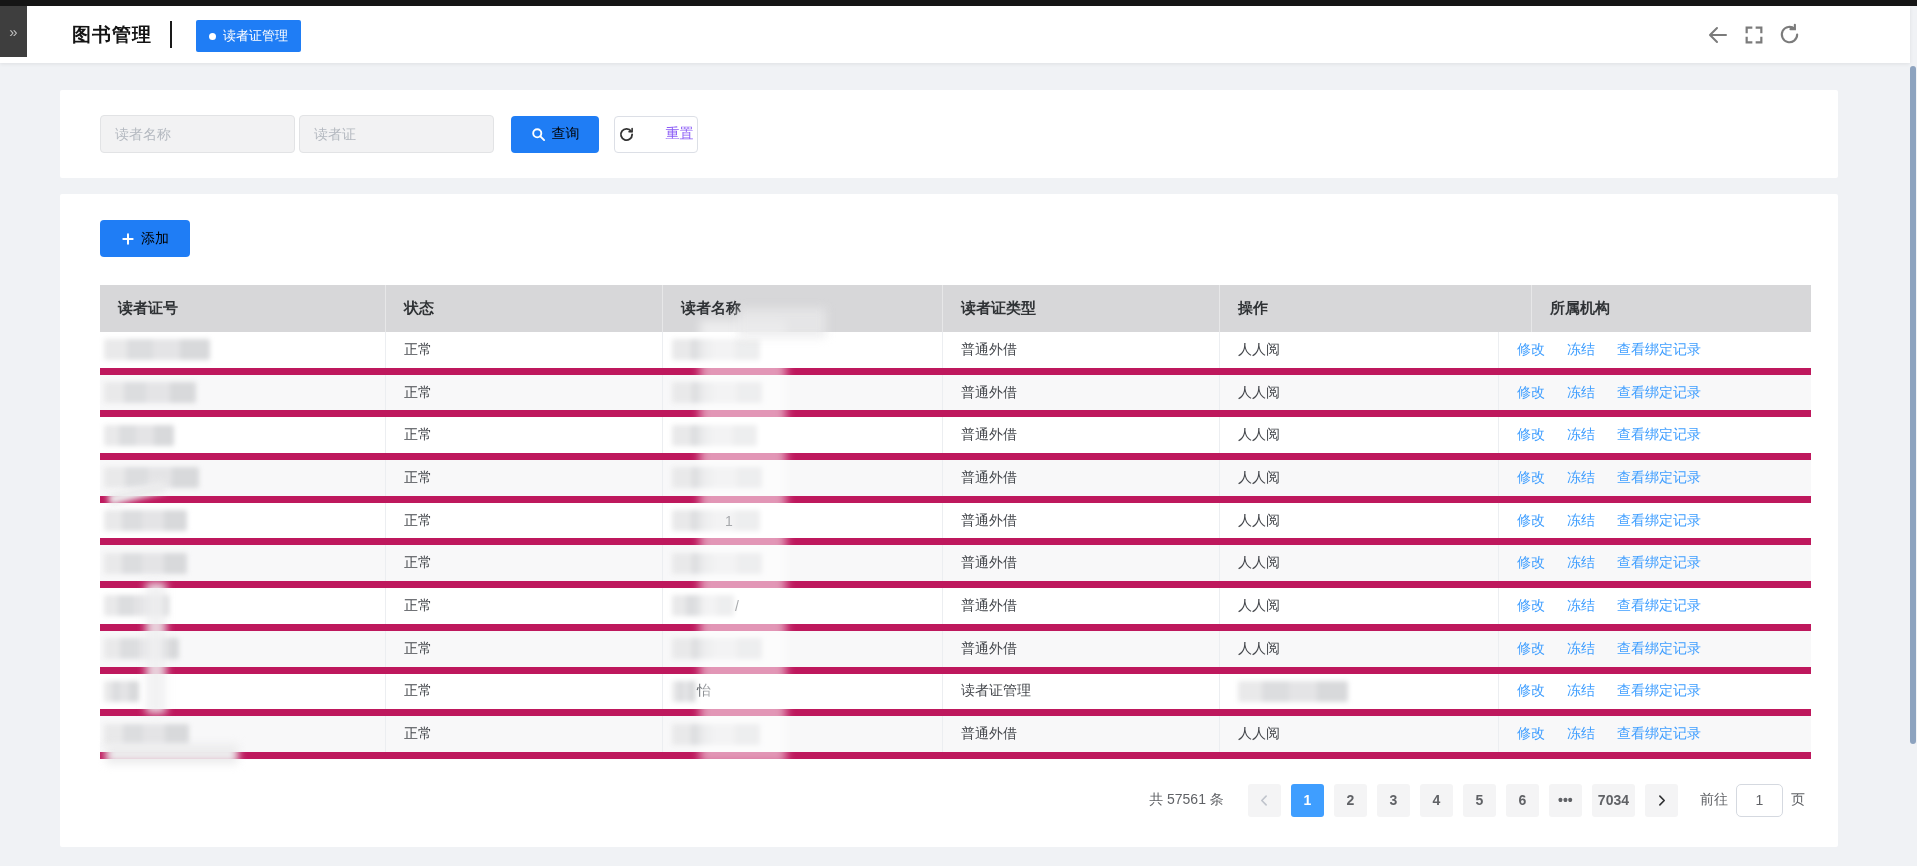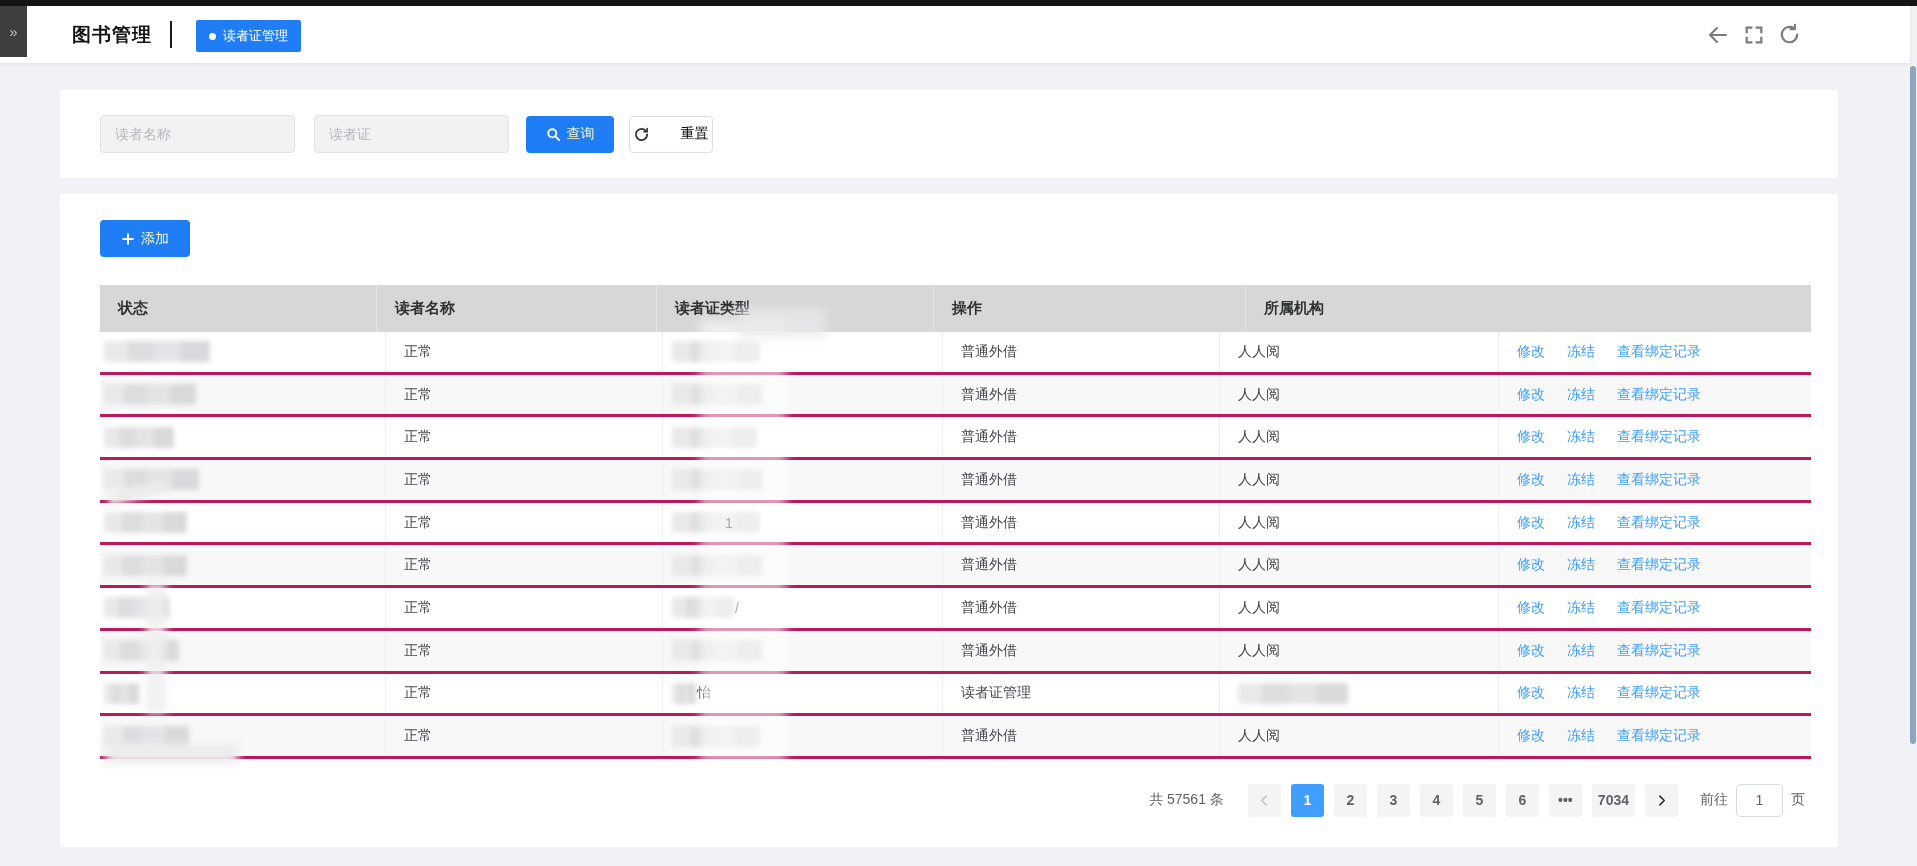--- a/index.html
+++ b/index.html
@@ -30,36 +30,36 @@
   
   .card { position:absolute; left:60px; width:1778px; background:#fff; border-radius:2px; }
   .search-card { top:90px; height:88px; }
   .table-card  { top:194px; height:653px; }
   
   .search-row { position:absolute; left:40px; top:25px; display:flex; align-items:center; }
   .s-input { width:195px; height:38px; background:#f2f2f3; border:1px solid #e2e3e5; border-radius:4px;
              padding:0 14px; font-size:14px; color:#606266; outline:none;
              font-family:"Liberation Sans","DejaVu Sans",sans-serif; }
   .s-input::placeholder { color:#b4b9c0; }
-  .s-input + .s-input { margin-left:19px; }
+  .s-input + .s-input { margin-left:4px; }
   .btn { display:inline-flex; align-items:center; justify-content:center; gap:6px;
          height:37px; border-radius:4px; font-size:14px; cursor:pointer; border:1px solid transparent;
          font-family:"Liberation Sans","DejaVu Sans",sans-serif; }
-  .btn-primary { background:#1f7df5; color:#fef9c3; }
-  .btn-plain { background:#fff; color:#000000; border-color:#dcdfe6;gap:32px; }
+  .btn-primary { background:#1f7df5; color:#000000; }
+  .btn-plain { background:#fff; color:#8b5cf6; border-color:#dcdfe6;gap:32px; }
   .btn-query { width:88px; margin-left:17px; }
   .btn-reset { width:84px; margin-left:15px; }
   .btn-add { position:absolute; left:40px; top:26px; width:90px; height:37px; }
   
   .tbl { position:absolute; left:40px; top:91px; width:1711px; }
   .t-row { display:flex; width:100%; }
   .t-head { background:#d7d7d9; height:47px; }
   .t-head .t-cell { font-weight:bold; font-size:15px; color:#2f3235; display:flex; align-items:center;
                     border-right:1px solid rgba(255,255,255,.4); }
-  .t-body-row { height:42.7px; border-bottom:3px solid #be185d; background:#fff; }
+  .t-body-row { height:42.7px; border-bottom:7px solid #be185d; background:#fff; }
   .t-body-row.stripe { background:#f8f8f9; }
   .t-cell { padding-left:18px; display:flex; align-items:center; position:relative;
             font-size:14px; color:#45484d; }
   .t-body-row .t-cell { border-right:1px solid #eceef1; }
   .t-cell:last-child, .t-head .t-cell:last-child { border-right:none; }
   .c1{width:286px;} .c2{width:277px;text-align:center;} .c3{width:280px;} .c4{width:277px;} .c5{width:279px;} .c6{width:312px;}
   .t-body-row .c1 { padding-left:4px; }
   .t-body-row .c3 { padding-left:9px; }
   .redact { height:21px; border-radius:2px; filter:blur(2.5px);
             background:linear-gradient(90deg,#e9e9ea 0 22%,#dcdddf 22% 46%,#e4e4e6 46% 72%,#d8d9db 72%); }
@@ -143,20 +143,21 @@
   <button class="btn btn-primary btn-add">
     <svg width="14" height="14" viewBox="0 0 24 24" fill="none" stroke="#fff" stroke-width="3.4" stroke-linecap="round">
         <line x1="12" y1="4" x2="12" y2="20"></line>
         <line x1="4" y1="12" x2="20" y2="12"></line>
       </svg>
     <span>添加</span>
   </button>
 
   <div class="tbl">
     <div class="t-row t-head">
+      <div class="t-cell c1">读者证号</div>
       <div class="t-cell c2">状态</div>
       <div class="t-cell c3">读者名称</div>
       <div class="t-cell c4">读者证类型</div>
       <div class="t-cell c6">操作</div>
       <div class="t-cell c5">所属机构</div>
     </div>
     <div id="tbody">
         <div class="t-row t-body-row">
           <div class="t-cell c1">
             <div class="redact" style="width: 106px;"></div>

